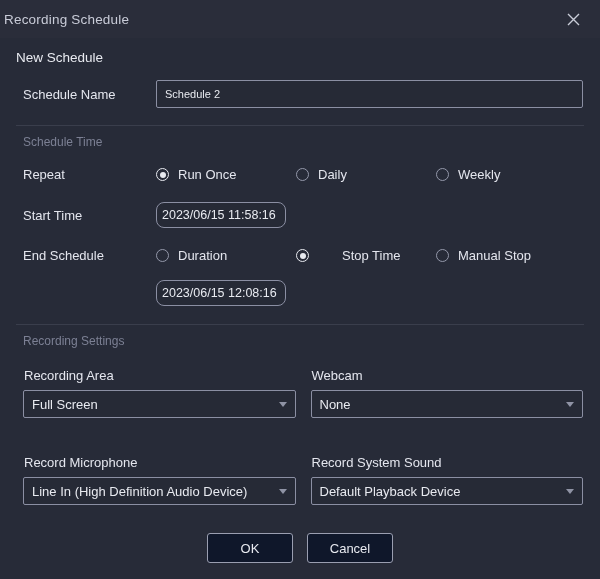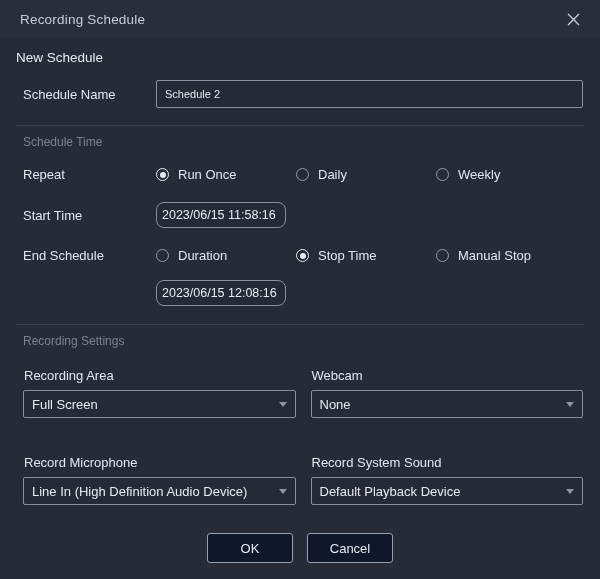--- a/index.html
+++ b/index.html
@@ -17,21 +17,21 @@
     font-size: 13px;
     position: relative;
   }
 
   
   .titlebar {
     height: 38px;
     background: #2a2d3a;
     display: flex;
     align-items: center;
-    padding: 0 14px 0 20px;
+    padding: 0 14px 0 4px;
     position: relative;
   }
   .titlebar-title {
     font-size: 13.5px;
     color: #c9ccd8;
     letter-spacing: .2px;
     flex: 1;
   }
   .close-btn {
     width: 26px; height: 26px;
@@ -271,21 +271,21 @@
     </div>
   </div>
 
   <div class="row" style="margin-top:20px;">
     <div class="field-label">End Schedule</div>
     <div class="radio-group">
       <div class="radio-item" style="width:140px;">
         <span class="radio-dot"></span>
         <span class="radio-label">Duration</span>
       </div>
-      <div class="radio-item checked" style="width:140px;">
+      <div class="radio-item checked" style="width:140px;gap:24px;">
         <span class="radio-dot"></span>
         <span class="radio-label">Stop Time</span>
       </div>
       <div class="radio-item">
         <span class="radio-dot"></span>
         <span class="radio-label">Manual Stop</span>
       </div>
     </div>
   </div>
 

